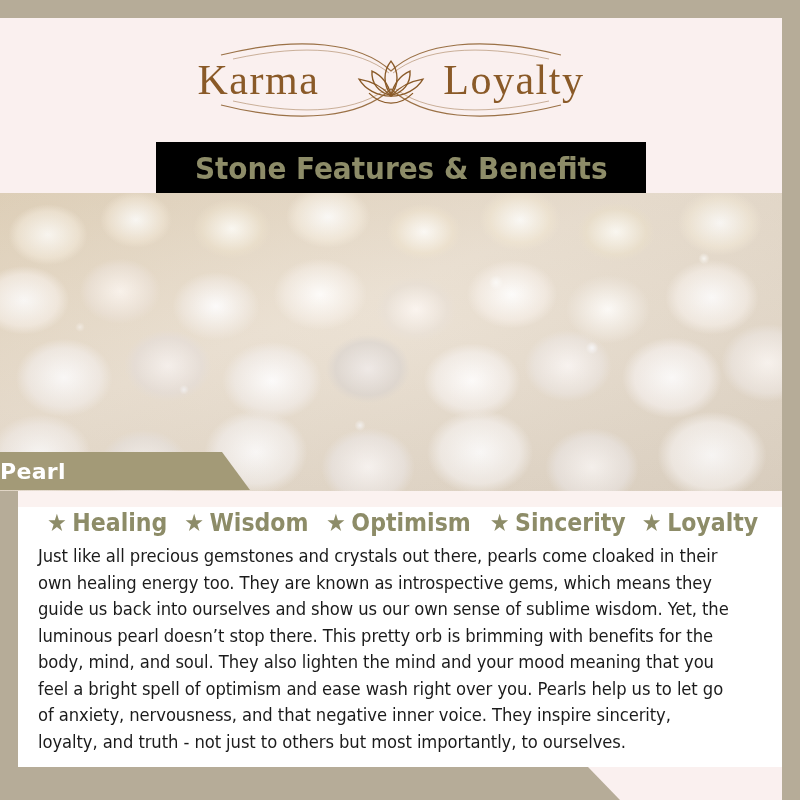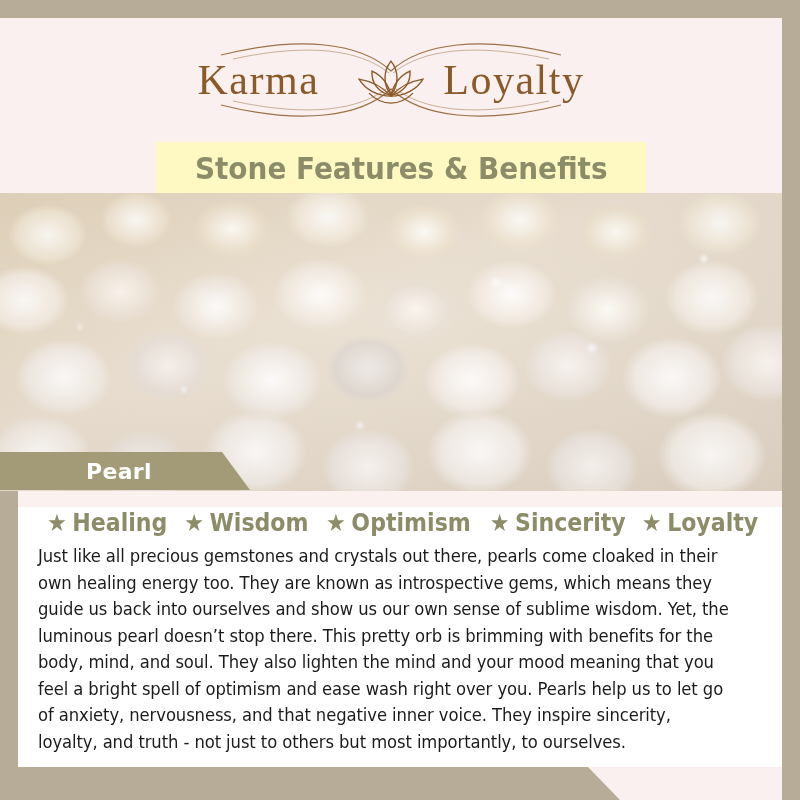--- a/index.html
+++ b/index.html
@@ -95,21 +95,21 @@
     z-index: 3;
   }
 
   
   .title-banner {
     position: absolute;
     left: 156px;
     top: 142px;
     width: 490px;
     height: 51px;
-    background: #fef9c3;
+    background: #000000;
     display: flex;
     align-items: center;
     justify-content: center;
   }
   .title-text {
     font-family: "DejaVu Sans", sans-serif;
     font-weight: bold;
     font-size: 31px;
     letter-spacing: 0px;
     color: #8d8c68;
@@ -193,21 +193,20 @@
     clip-path: polygon(0 0, 222px 0, 250px 100%, 0 100%);
     display: flex;
     align-items: center;
     z-index: 4;
   }
   .name-text {
     font-family: "DejaVu Sans", sans-serif;
     font-weight: bold;
     font-size: 22px;
     color: #ffffff;
-    padding-left: 86px;
     letter-spacing: 0.3px;
   }
 
   
   .content-card {
     position: absolute;
     left: 18px;
     top: 491px;
     width: 764px;
     height: 276px;

